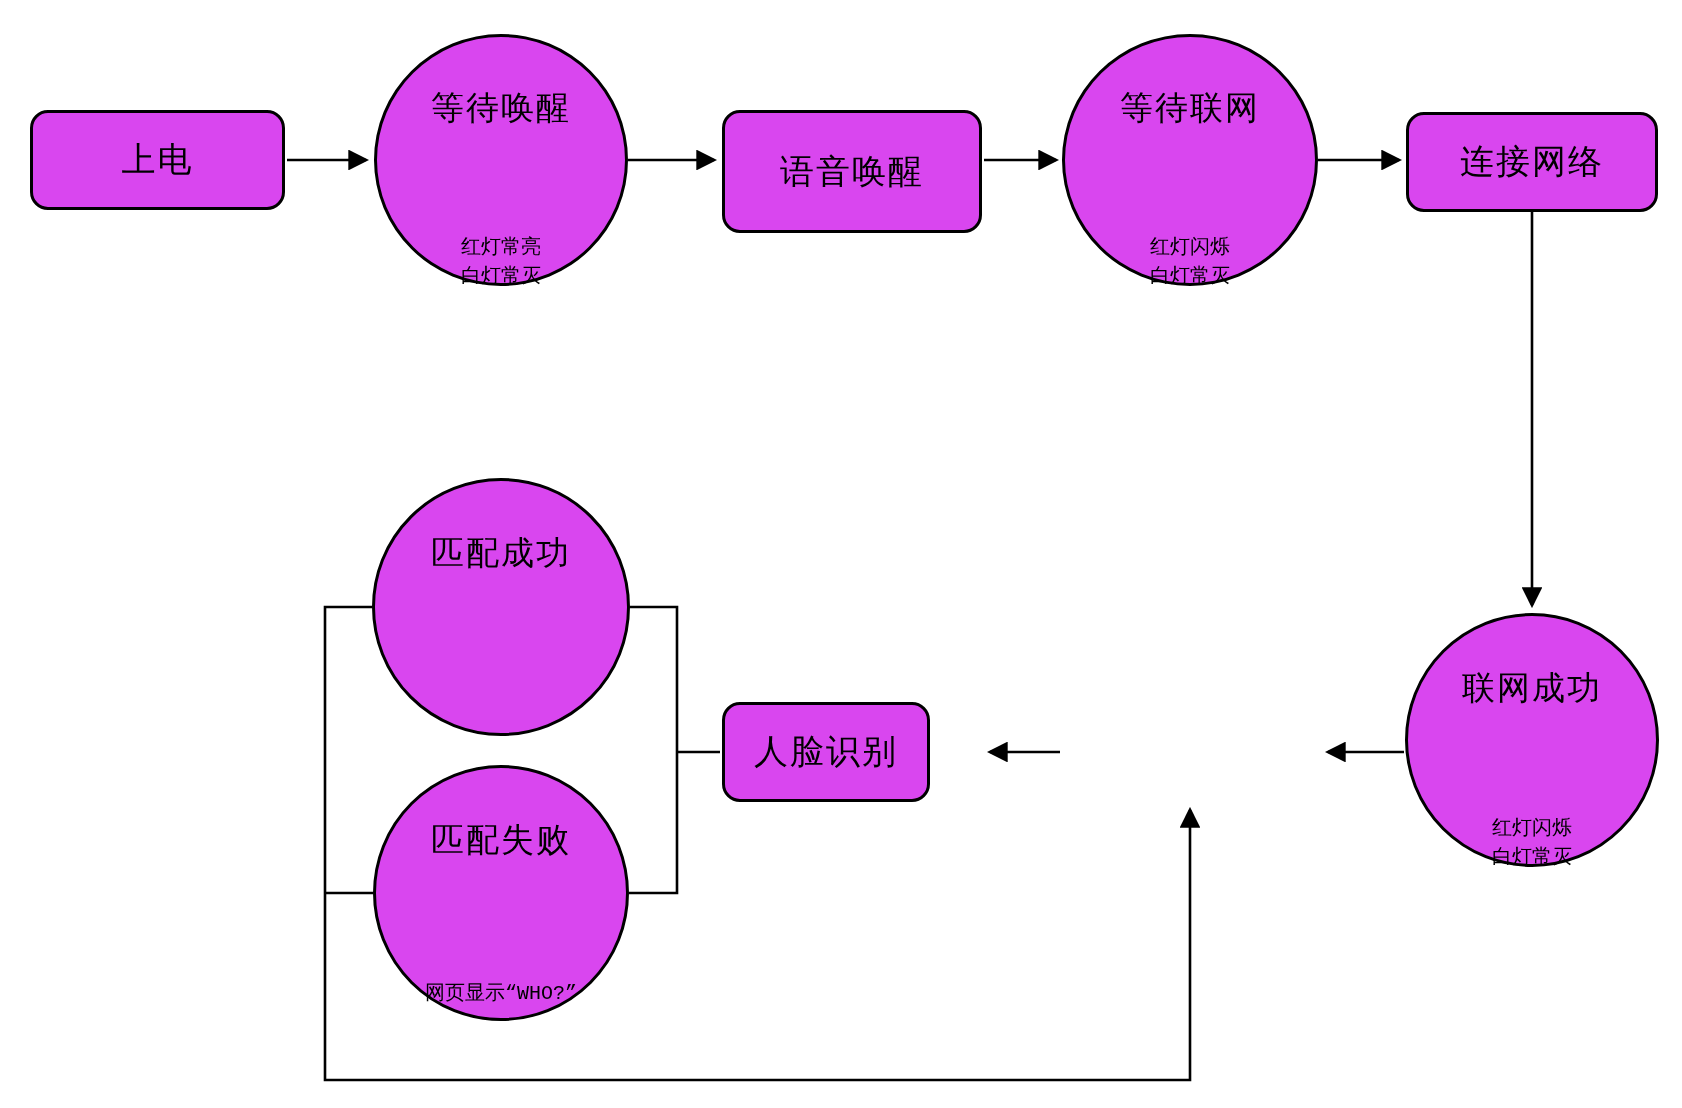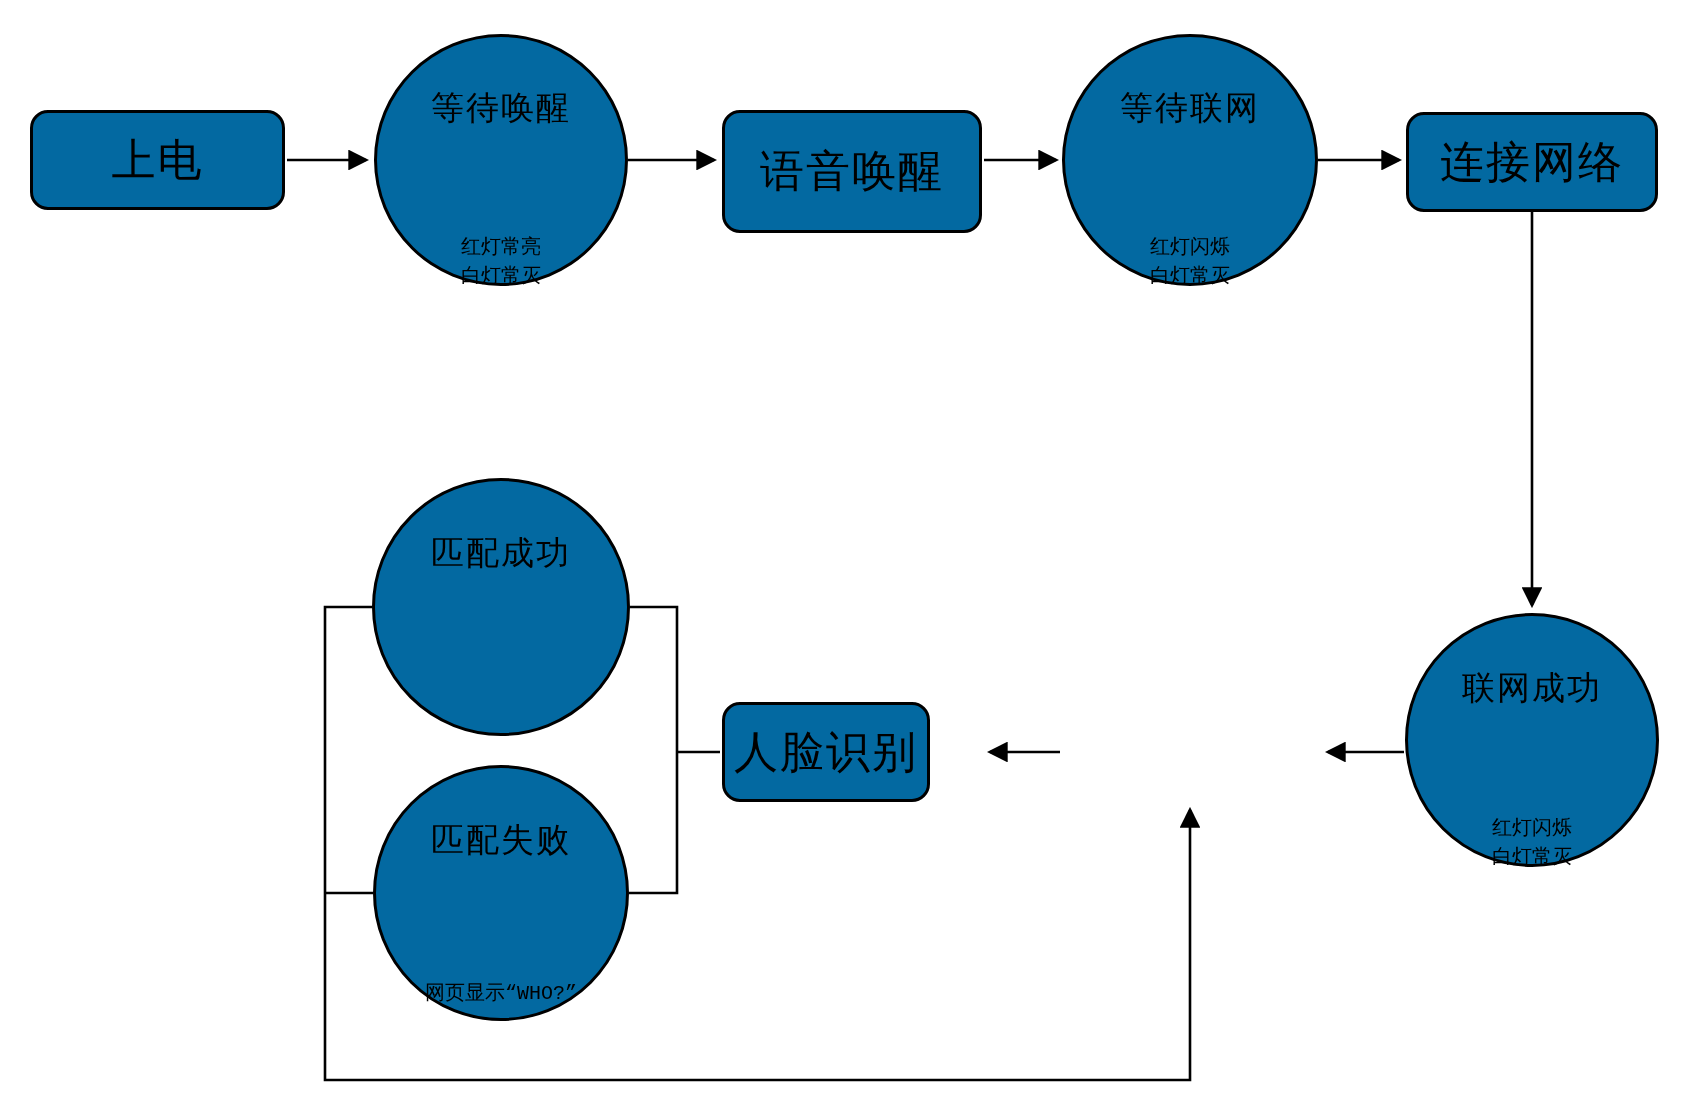--- a/index.html
+++ b/index.html
@@ -12,35 +12,35 @@
     overflow: hidden;
   }
   #connector-layer {
     position: absolute;
     left: 0; top: 0;
     width: 1682px; height: 1108px;
   }
   .node {
     position: absolute;
     box-sizing: border-box;
-    background: #0369a1;
+    background: #d946ef;
     border: 3px solid #000000;
     color: #000000;
   }
   .node.rect {
     border-radius: 18px;
     display: flex;
     align-items: center;
     justify-content: center;
   }
   .node.circle {
     border-radius: 50%;
   }
   .rect .label {
-    font-size: 44px;
+    font-size: 34px;
     letter-spacing: 2px;
     white-space: nowrap;
   }
   .circle .title {
     position: absolute;
     top: 20%;
     left: 0; right: 0;
     text-align: center;
     font-size: 33px;
     letter-spacing: 2px;

